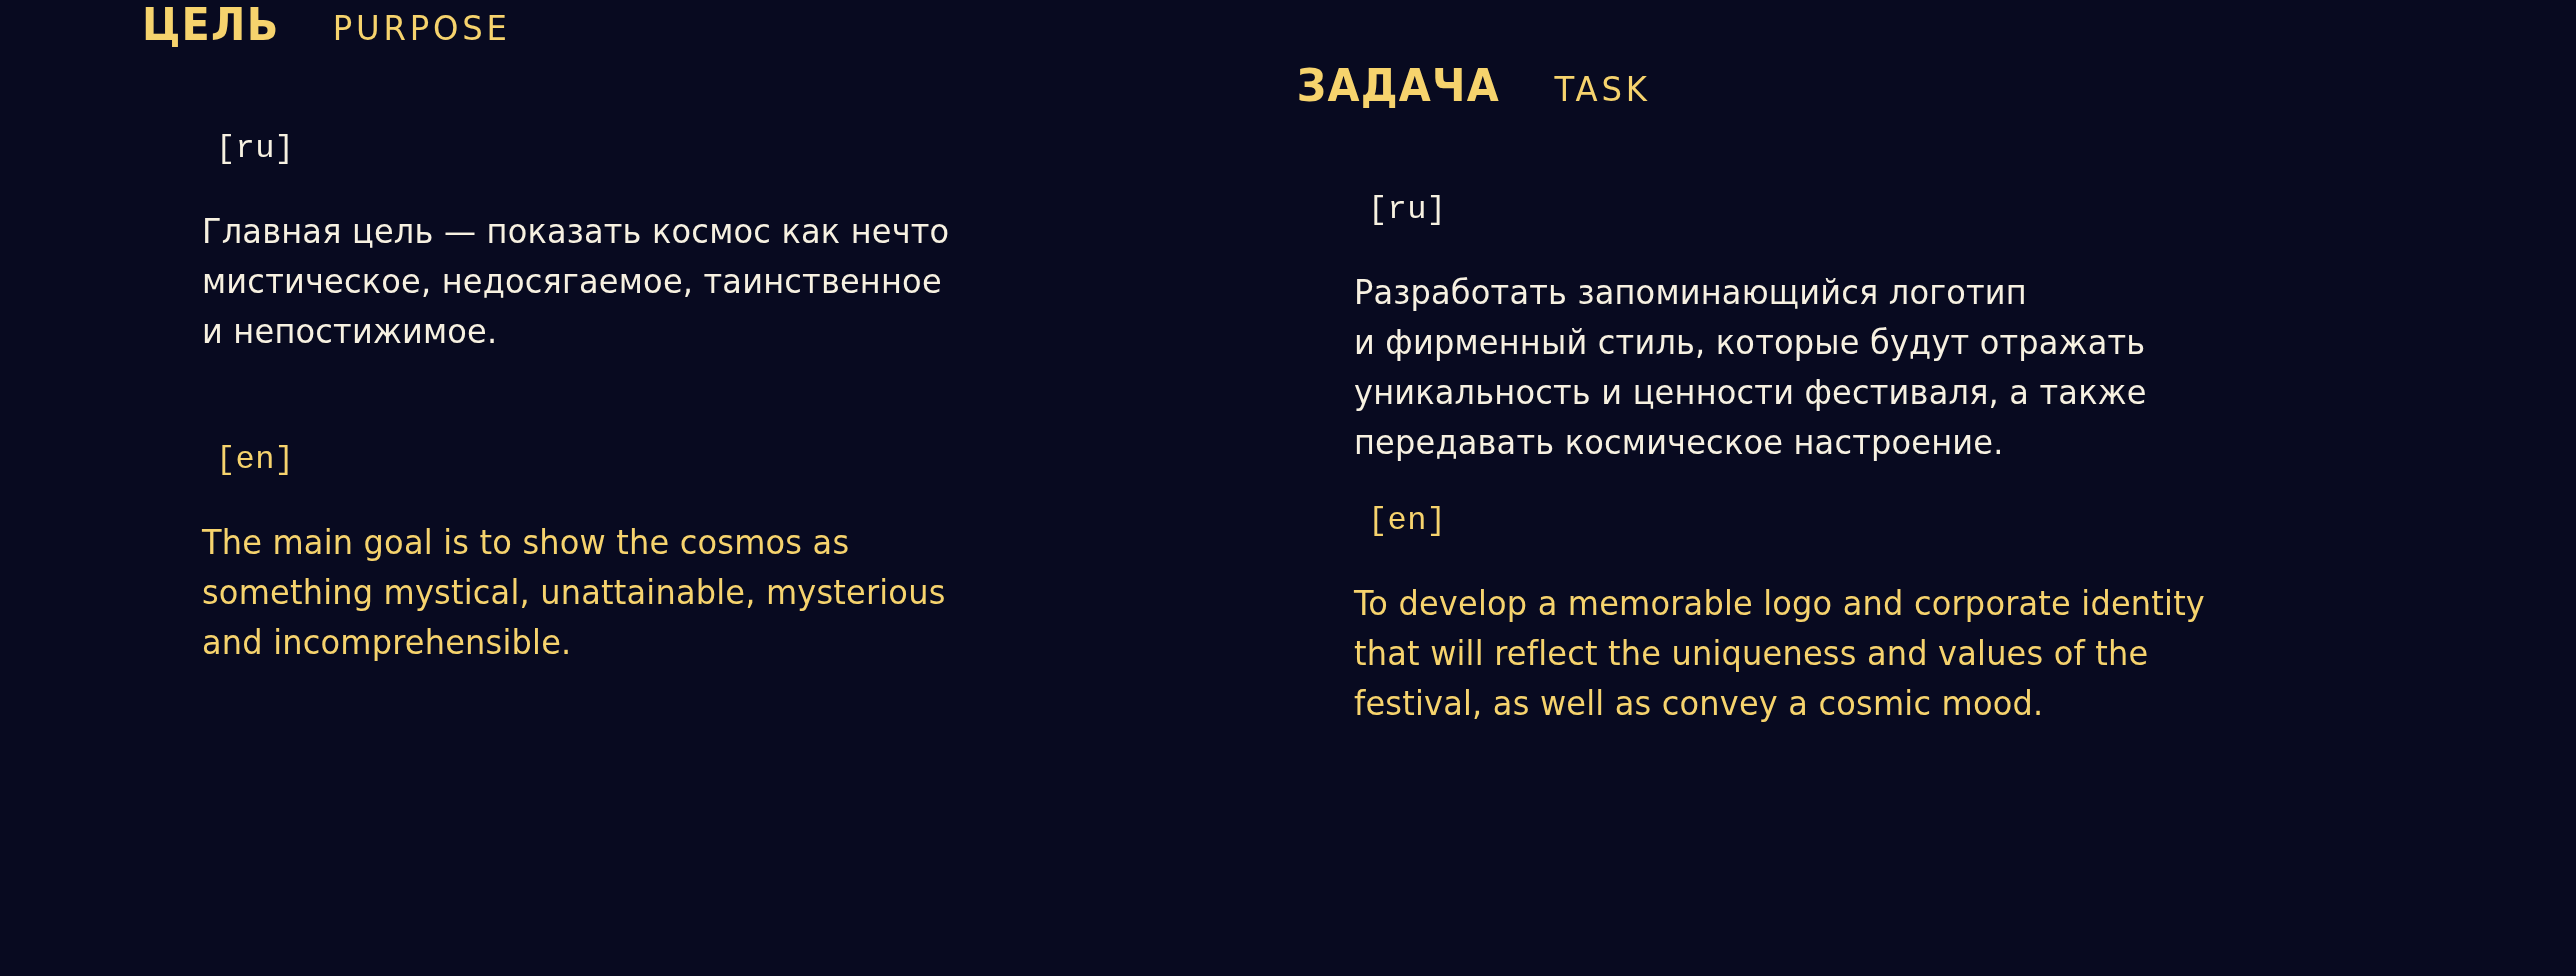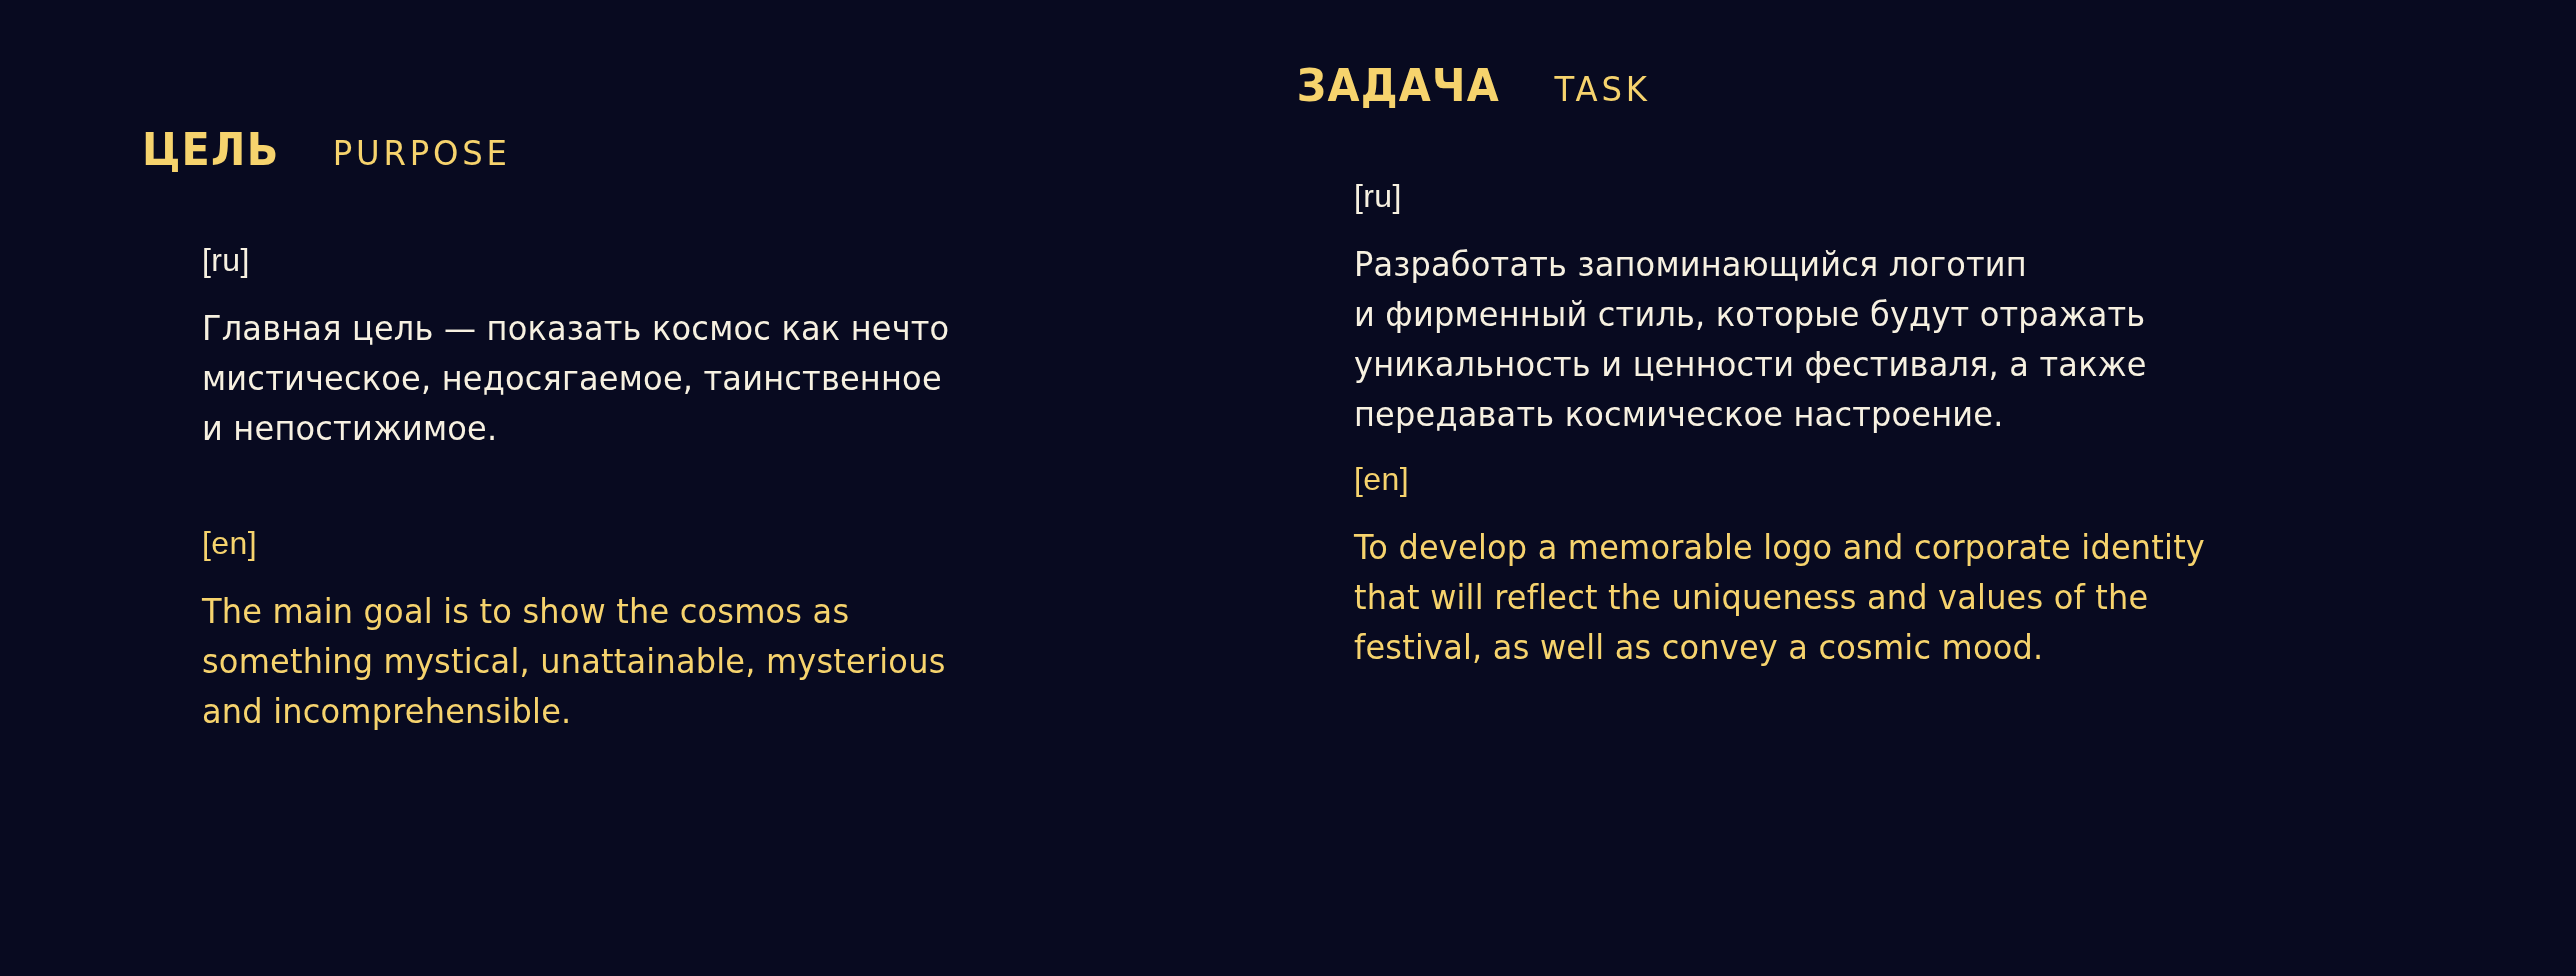--- a/index.html
+++ b/index.html
@@ -37,21 +37,20 @@
   }
 
   .column {
     position: relative;
     box-sizing: border-box;
   }
 
   .column-left {
     width: 1288px;
     padding-left: 136px;
-    padding-top: 125px;
   }
 
   .column-right {
     width: 1288px;
     padding-left: 0px;
     padding-top: 61px;
   }
 
   .column-right .col-inner {
     padding-left: 0px;
@@ -96,26 +95,26 @@
   .heading-gap-purpose { width: 43px; flex: 0 0 auto; }
   .heading-gap-task    { width: 43px; flex: 0 0 auto; }
 
   
   .body-block {
     padding-left: 66px;
     padding-top: 0;
   }
 
   .lang-label {
-    font-family: Liberation Sans, sans-serif;
+    font-family: Liberation Mono, monospace;
     font-weight: 400;
     font-size: 32px;
     line-height: 38px;
     letter-spacing: 0.4px;
-    margin: 0;
+    margin: 14px;
     padding: 0;
     white-space: nowrap;
   }
 
   .lang-label-ru { color: #f7f1e1; }
   .lang-label-en { color: #f6d36d; }
 
   .para {
     font-family: "DejaVu Sans", "Liberation Sans", sans-serif;
     font-weight: 400;

